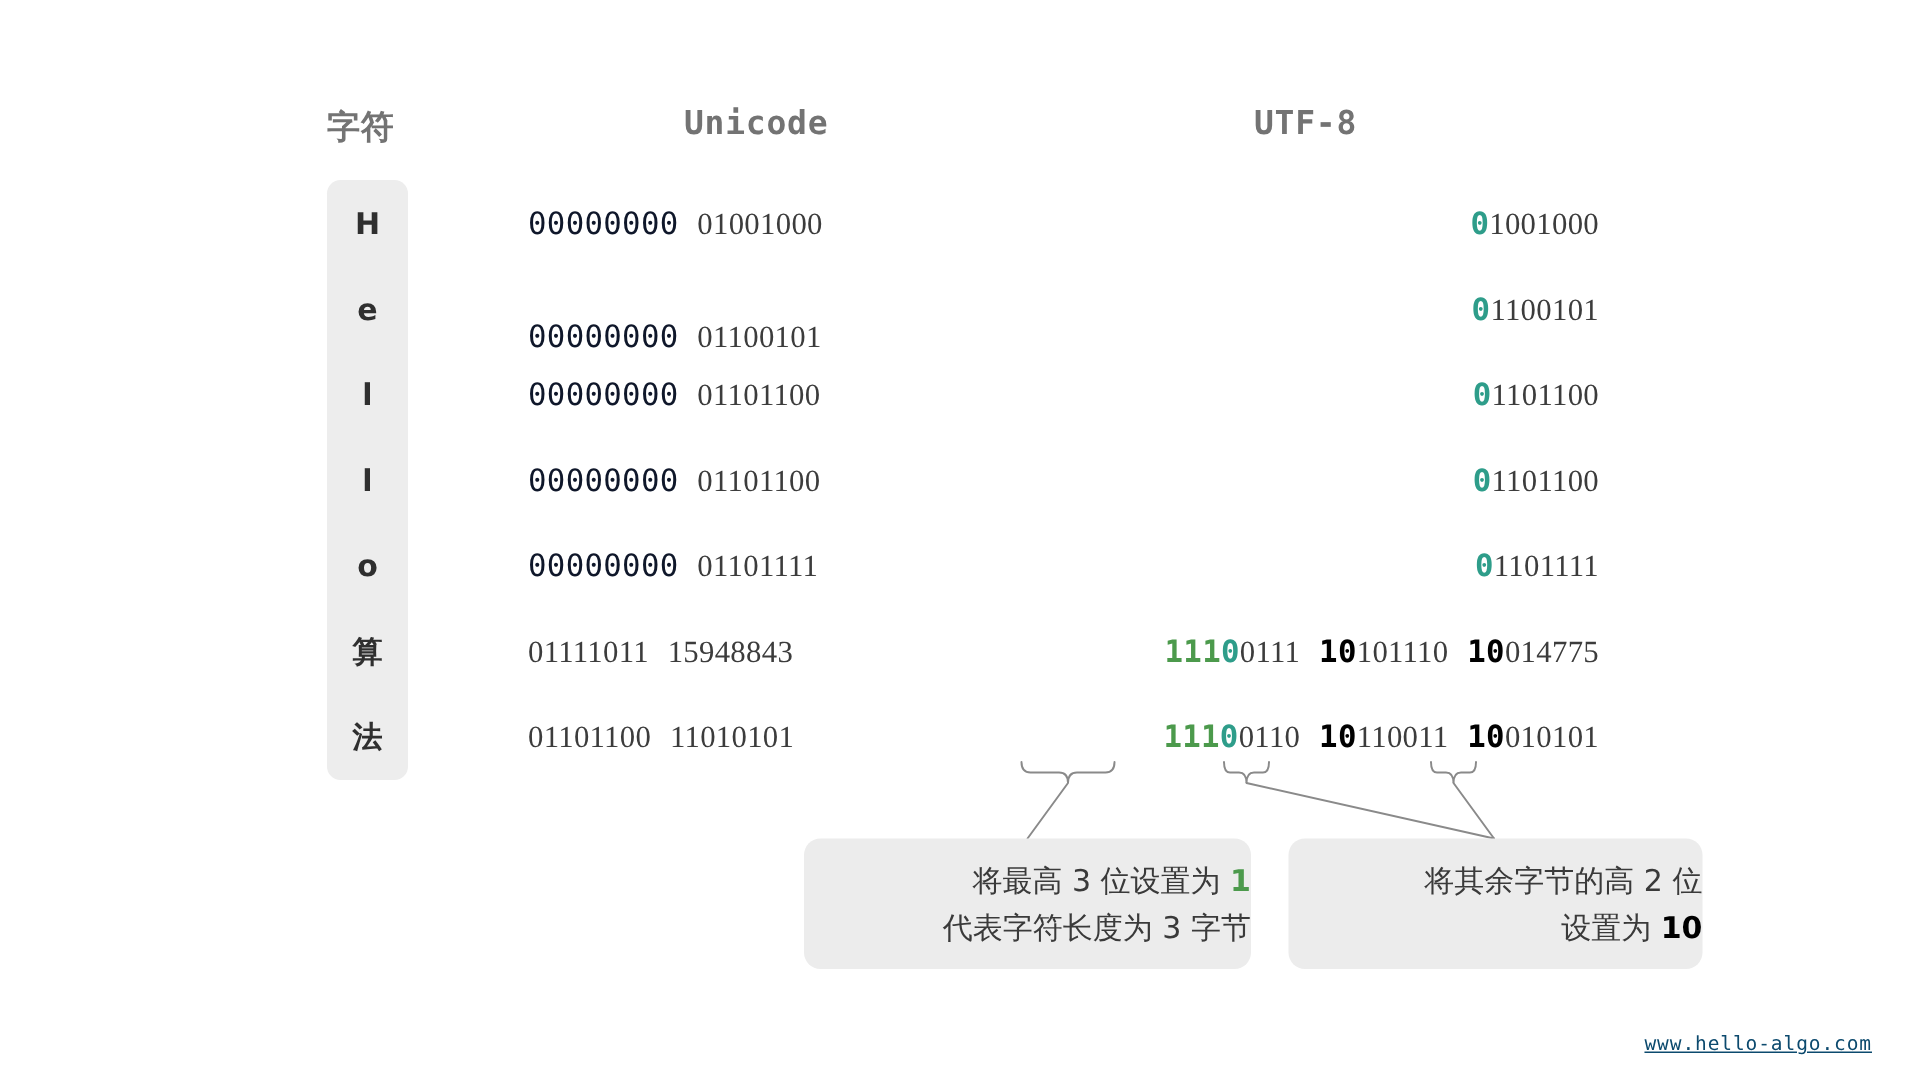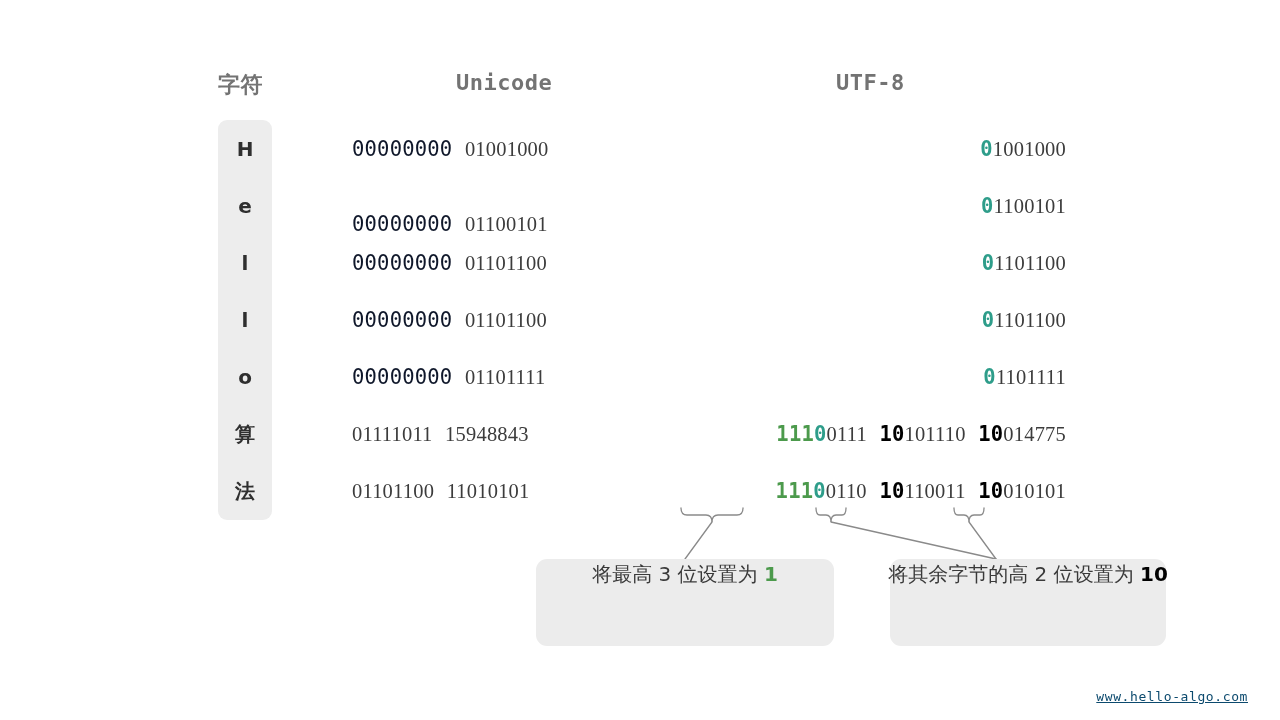--- a/index.html
+++ b/index.html
@@ -80,32 +80,32 @@
     width: 1280px; height: 720px;
     pointer-events: none;
   }
 
   
   .callout {
     position: absolute;
     background: #ececec;
     border-radius: 11px;
     display: flex;
-    flex-direction: row;
-    align-items: flex-start;
+    flex-direction: column;
+    align-items: flex-end;
     justify-content: center;
     font-family: "DejaVu Sans", sans-serif;
     font-size: 20px;
     color: #3a3a3a;
     line-height: 31px;
     text-align: center;
   }
   .callout .line { white-space: pre; }
   .callout-1 { left: 536px; top: 559px; width: 298px; height: 87px; }
-  .callout-2 { left: 890px; top: 559px; width: 276px; height: 87px; }
+  .callout-2 { left: 859px; top: 559px; width: 276px; height: 87px; }
 
   
   .watermark {
     position: absolute;
     right: 32px;
     bottom: 16px;
     font-family: "DejaVu Sans Mono", monospace;
     font-size: 13px;
     color: #0c4a6e;
     letter-spacing: 0.6px;
@@ -160,20 +160,21 @@
     <path d="M712,522 L685,559"></path>
 
     <path d="M831,522 L996,559"></path>
 
     <path d="M969,522 L996,559"></path>
   </g>
 </svg>
 
 <div class="callout callout-1">
   <div class="line"><span>将最高 3 位设置为 </span><span class="green">1</span></div>
+  <div class="line">代表字符长度为 3 字节</div>
 </div>
 
 <div class="callout callout-2">
   <div class="line">将其余字节的高 2 位</div>
   <div class="line"><span>设置为 </span><span class="blue">10</span></div>
 </div>
 
 <div class="watermark">www.hello-algo.com</div>
 
 </body></html>

